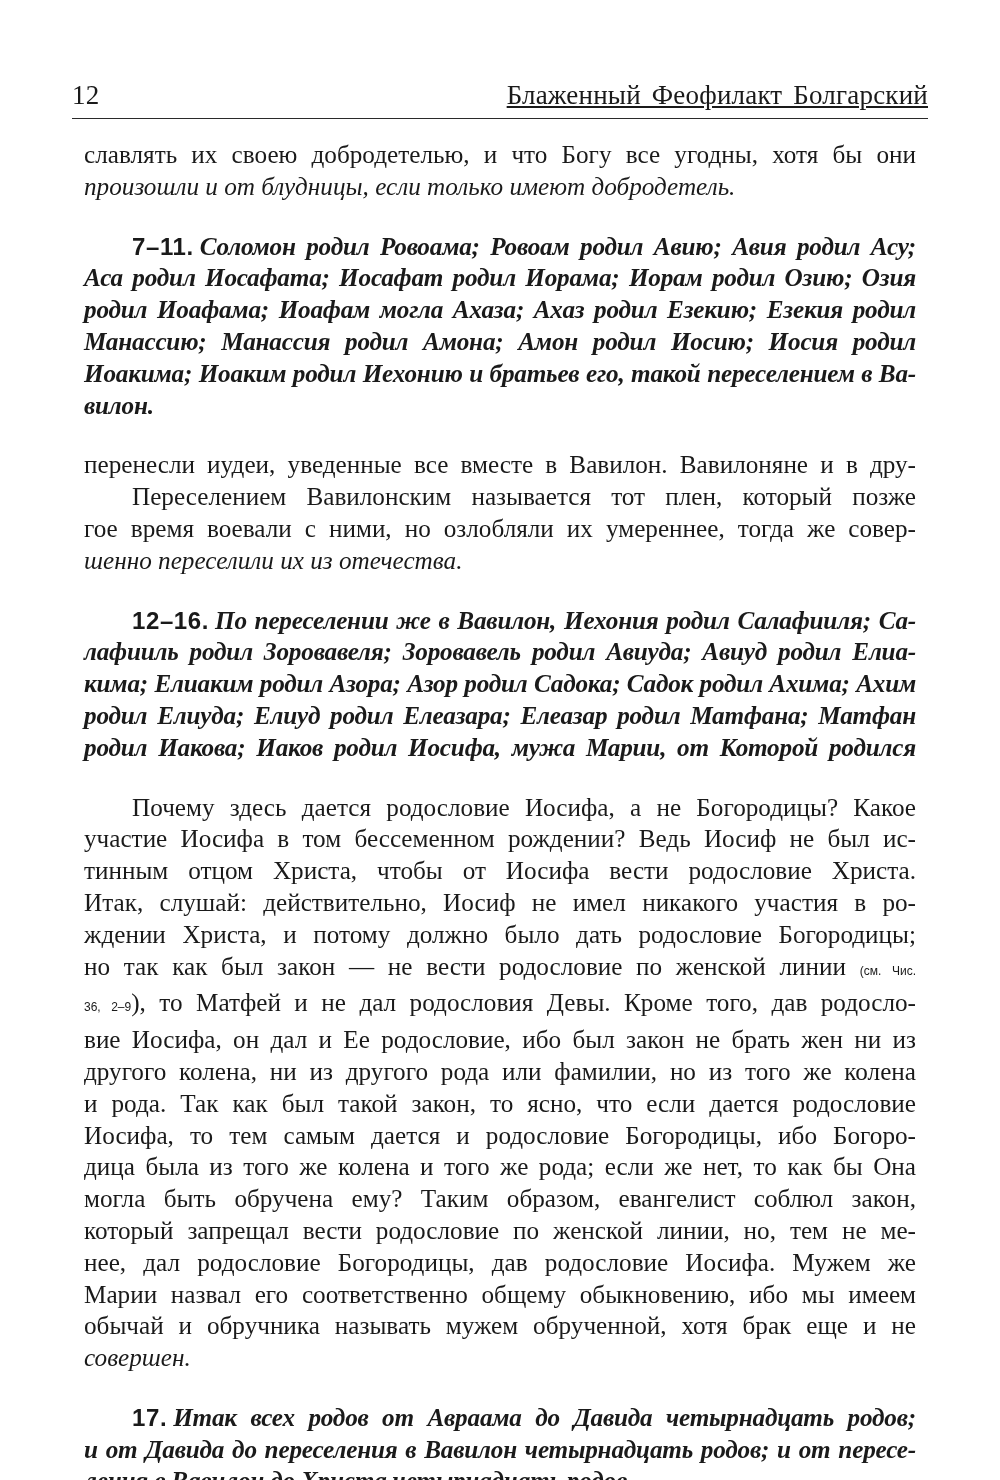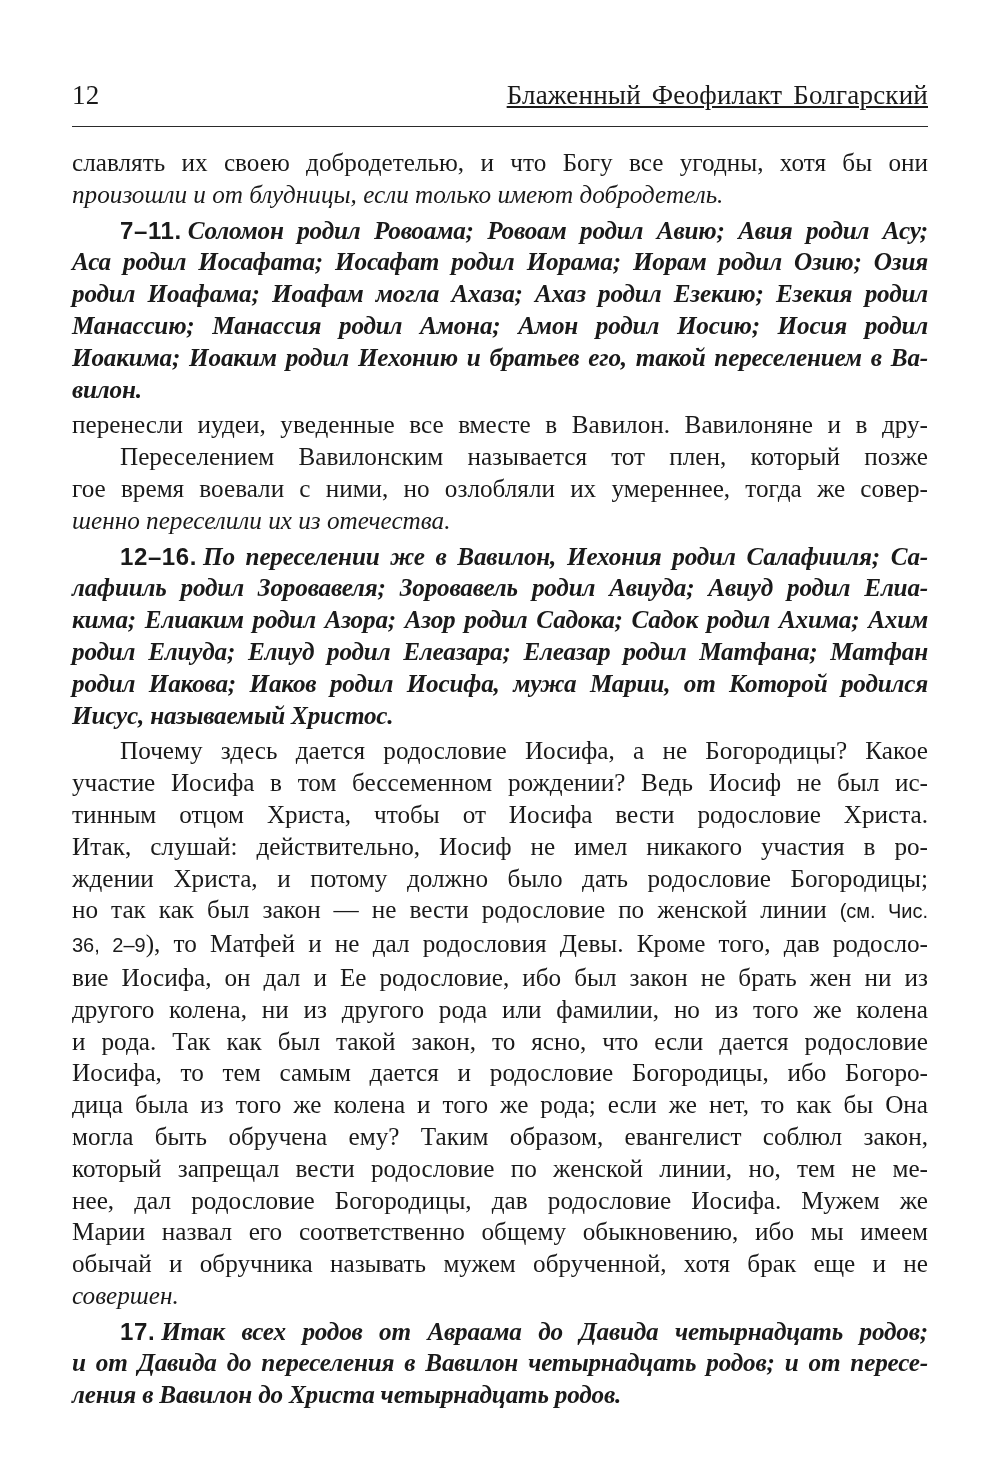--- a/index.html
+++ b/index.html
@@ -20,34 +20,34 @@
       left: 72px;
       top: 78px;
       width: 856px;
     }
     .running-head {
       display: flex;
       justify-content: space-between;
       align-items: baseline;
       font-size: 27px;
       line-height: 34px;
-      padding-bottom: 14px;
+      padding-bottom: 6px;
       border-bottom: 1.5px solid #2a2a2a;
       letter-spacing: 0.2px;
       text-align: center;
     }
     .running-head .title {
       word-spacing: 4px;
       text-decoration: underline;
     }
     .body-text {
       margin-top: 20px;
     }
     .para {
-      margin: 0;
+      margin: 12px;
       font-size: 25.2px;
       line-height: 31.8px;
       text-align: justify;
     }
     .para .ln {
       display: block;
       text-align: justify;
       text-align-last: justify;
       white-space: nowrap;
     }
@@ -66,21 +66,21 @@
     .verse .vnum {
       font-style: normal;
       font-family: "Liberation Sans", "DejaVu Sans", sans-serif;
       font-weight: bold;
       font-size: 24px;
       letter-spacing: 0.6px;
       margin-right: 6px;
     }
     .ref {
       font-family: "Liberation Sans", "DejaVu Sans", sans-serif;
-      font-size: 20px;
+      font-size: 12px;
     }
     .gap { height: 4px; }
   </style>
 </head>
 <body>
 
 <div class="page">
 
   <div class="running-head">
     <span class="pnum">12</span>
@@ -115,21 +115,20 @@
     </p>
 
     <div class="gap"></div>
 
     <p class="para verse">
       <span class="ln first"><span class="vnum">12–16.</span><span>По переселении же в Вавилон, Иехония родил Салафииля; Са-</span></span>
       <span class="ln">лафииль родил Зоровавеля; Зоровавель родил Авиуда; Авиуд родил Елиа-</span>
       <span class="ln">кима; Елиаким родил Азора; Азор родил Садока; Садок родил Ахима; Ахим</span>
       <span class="ln">родил Елиуда; Елиуд родил Елеазара; Елеазар родил Матфана; Матфан</span>
       <span class="ln">родил Иакова; Иаков родил Иосифа, мужа Марии, от Которой родился</span>
-      <span class="ln last">Иисус, называемый Христос.</span>
     </p>
 
     <div class="gap"></div>
 
     <p class="para">
       <span class="ln first">Почему здесь дается родословие Иосифа, а не Богородицы? Какое</span>
       <span class="ln">участие Иосифа в том бессеменном рождении? Ведь Иосиф не был ис-</span>
       <span class="ln">тинным отцом Христа, чтобы от Иосифа вести родословие Христа.</span>
       <span class="ln">Итак, слушай: действительно, Иосиф не имел никакого участия в ро-</span>
       <span class="ln">ждении Христа, и потому должно было дать родословие Богородицы;</span>

